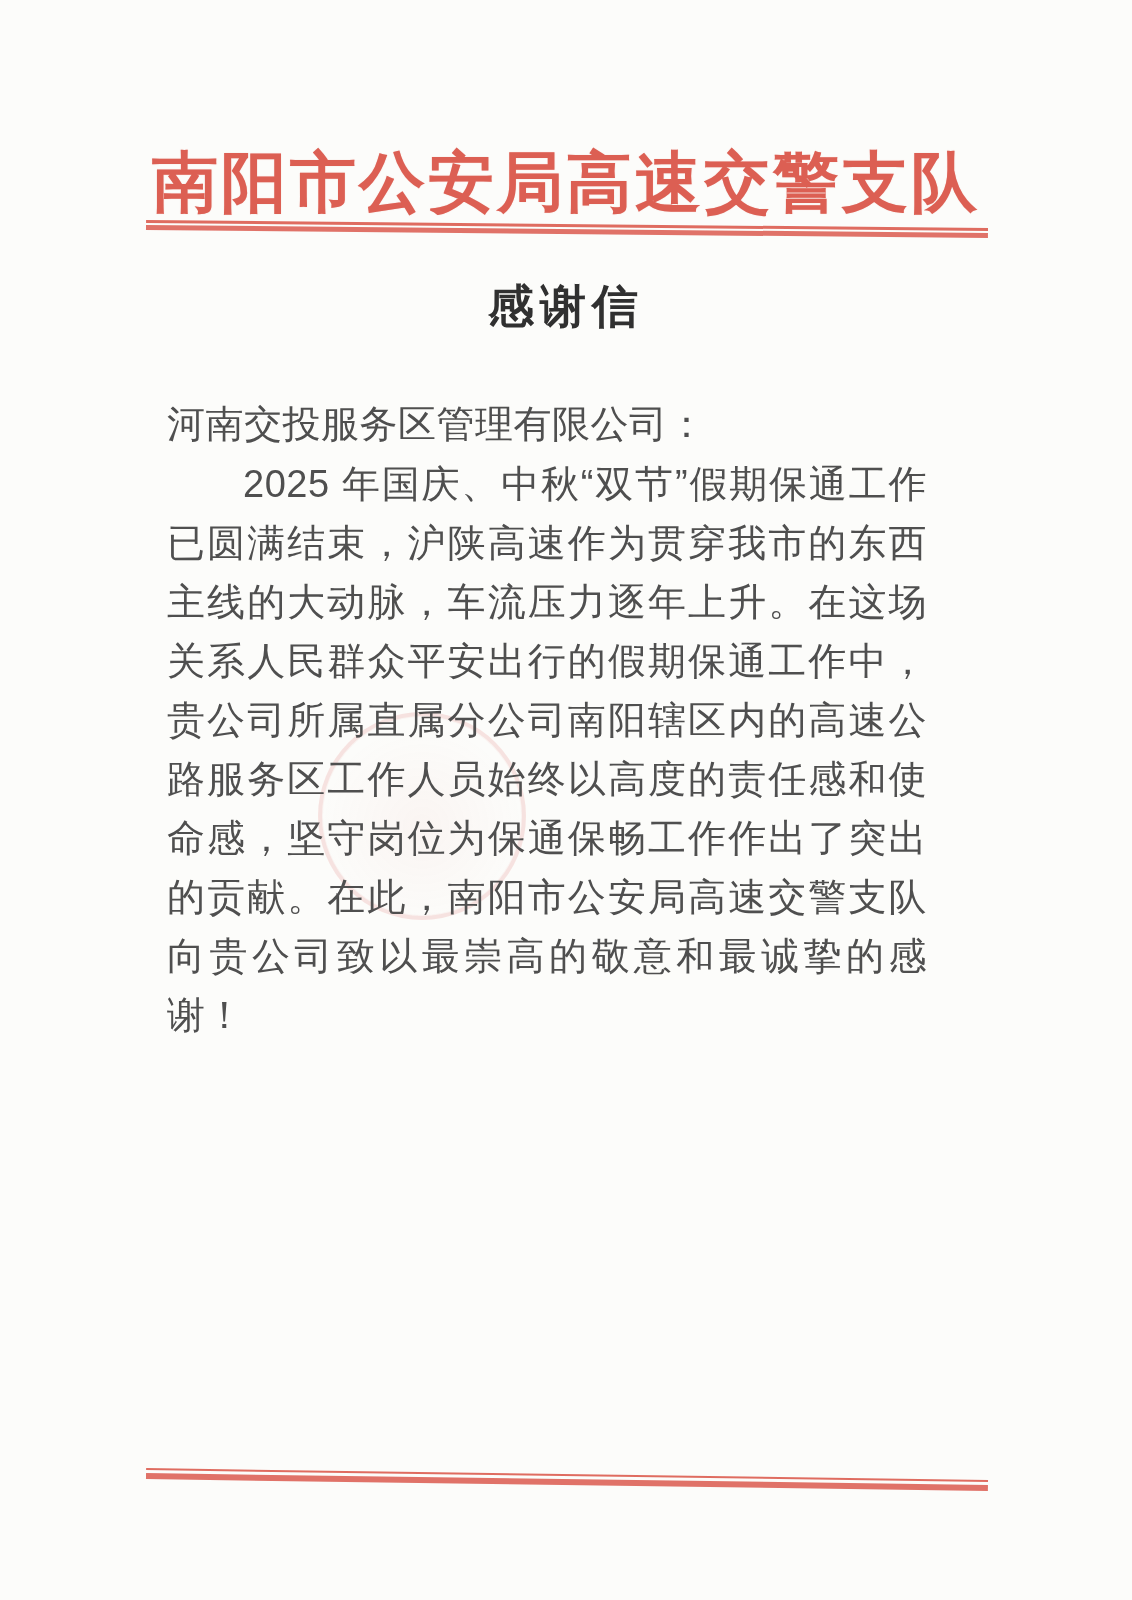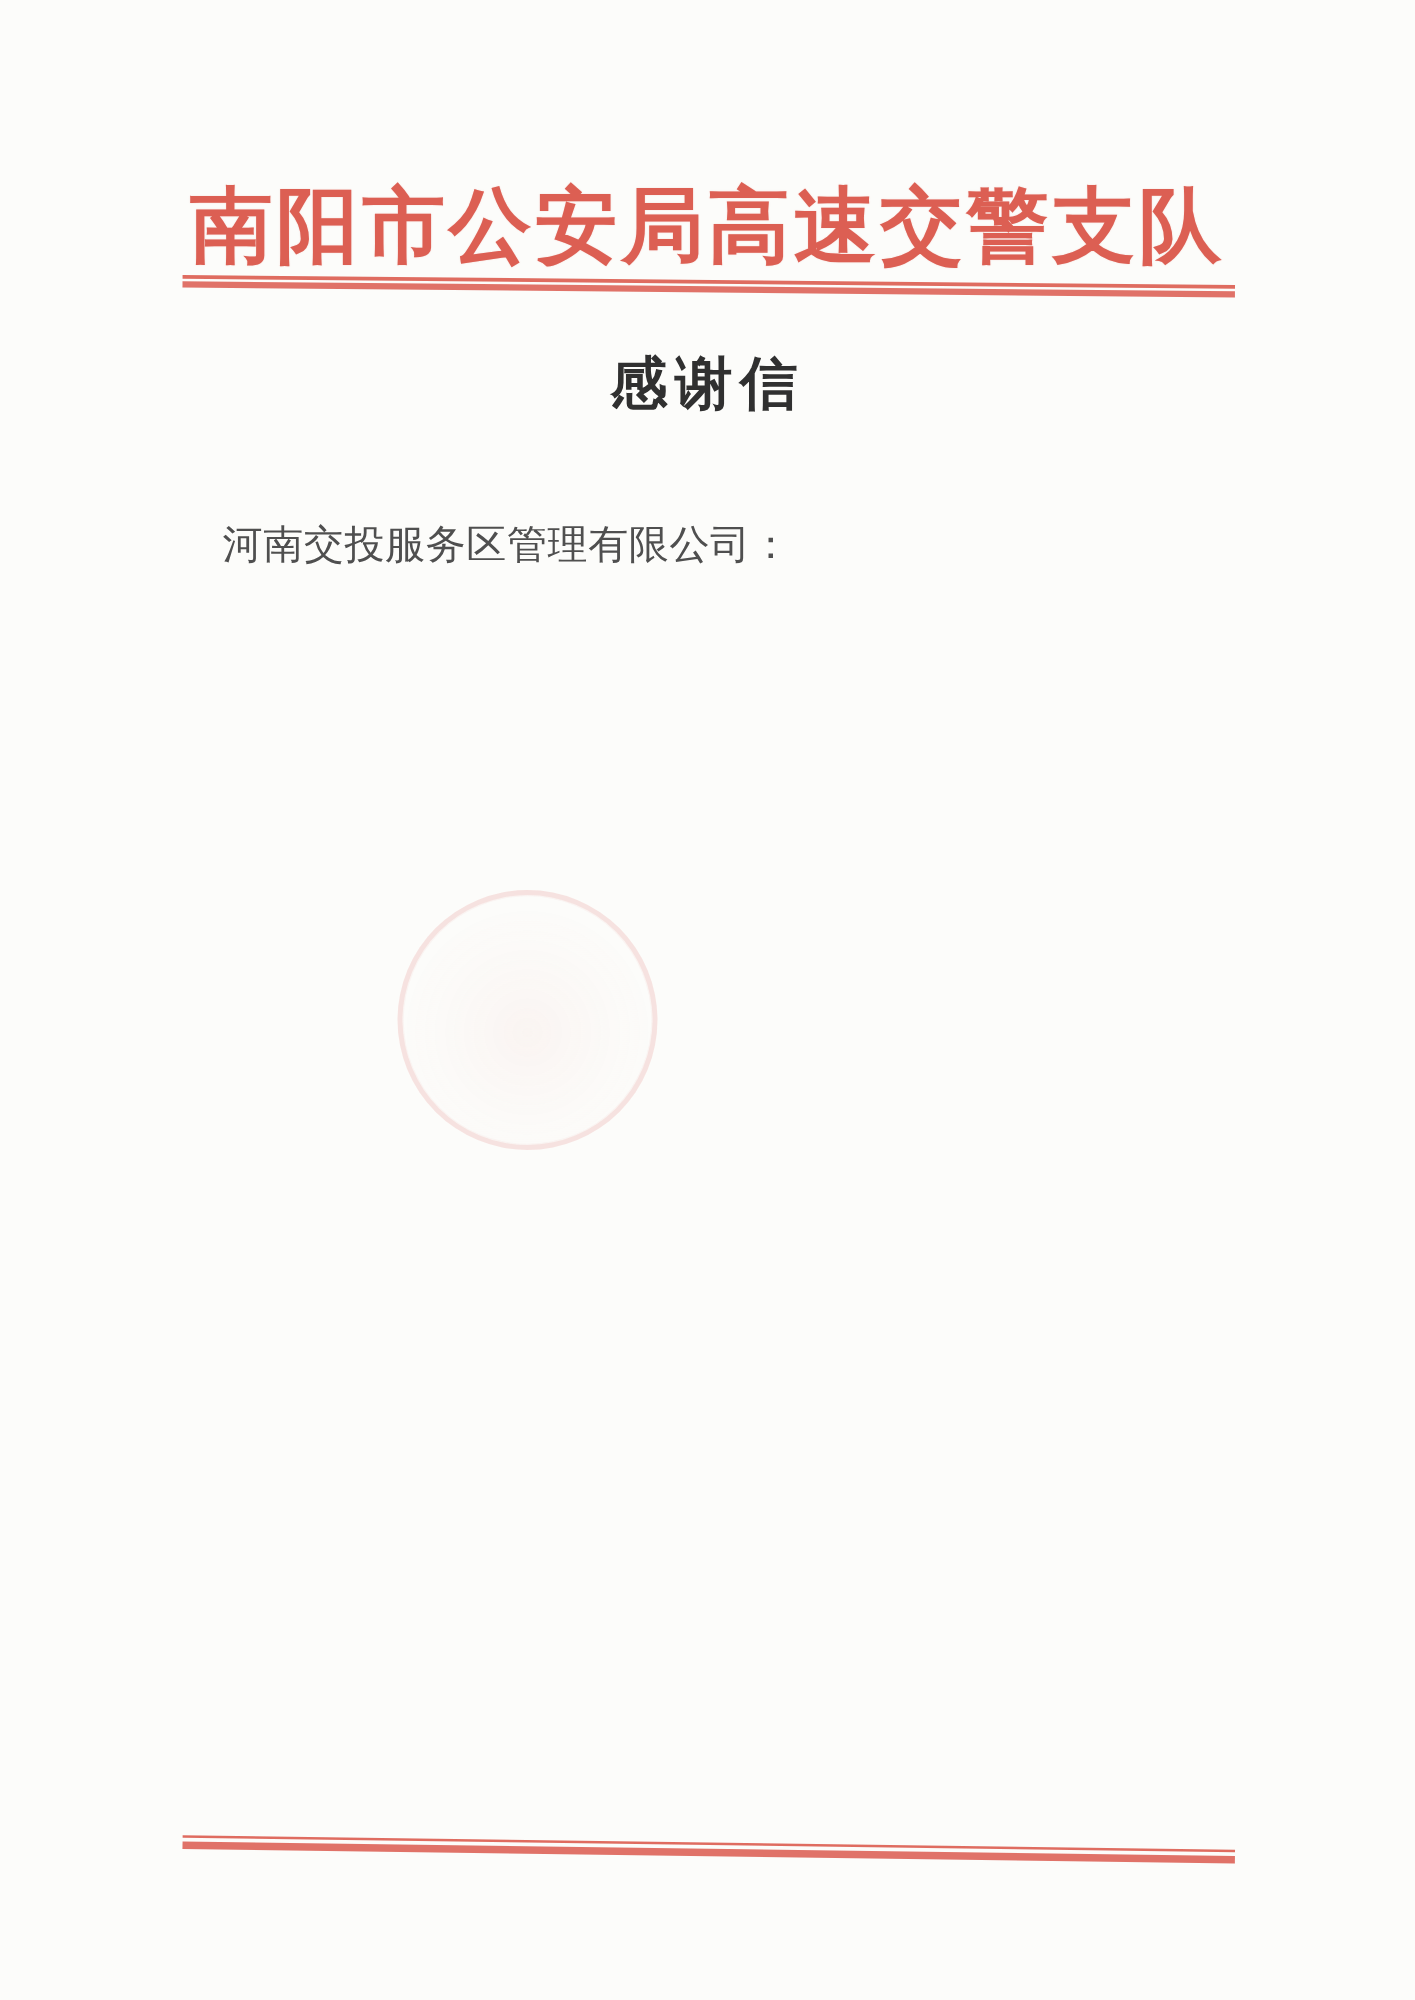--- a/index.html
+++ b/index.html
@@ -7,21 +7,21 @@
     --body-text:#4f4f4f;
     --title-text:#303030;
     --page-bg:#fcfcfa;
   }
   html,body{margin:0;padding:0;background:#ffffff;}
   .page{
     position:relative;
     width:1132px;height:1600px;
     background:var(--page-bg);
     overflow:hidden;
-    font-family:Liberation Serif, serif;
+    font-family:Liberation Sans, sans-serif;
   }
   .org-title{
     position:absolute;top:146px;left:0;width:100%;
     margin:0;text-align:center;
     font-size:66px;font-weight:700;line-height:1.1;
     color:var(--red);letter-spacing:3px;
     text-shadow:0 0 1px rgba(220,95,83,0.35);
   }
   .rule{position:absolute;left:146px;width:842px;}
   .header-rule{top:224px;transform:rotate(0.55deg);}
@@ -33,22 +33,22 @@
   .doc-title{
     position:absolute;top:276px;left:0;width:100%;
     margin:0;text-align:center;
     font-size:46px;font-weight:700;
     color:var(--title-text);letter-spacing:6px;
   }
   .letter-body{
     position:absolute;top:394px;left:166px;width:762px;
   }
   .letter-body p{
-    margin:12px;
-    font-size:32px;line-height:59px;
+    margin:1px;
+    font-size:38px;line-height:59px;
     color:var(--body-text);
     text-align:justify;
     letter-spacing:0.5px;
   }
   .para{text-indent:2em;}
   .seal-watermark{
     position:absolute;left:318px;top:712px;
     width:200px;height:200px;border-radius:50%;
     border:4px solid rgba(217,102,92,0.17);
     background:radial-gradient(circle at 50% 55%, rgba(220,110,100,0.05), rgba(220,110,100,0.0) 68%);
@@ -66,20 +66,21 @@
     <div class="rule-thin"></div>
     <div class="rule-thick"></div>
   </div>
 
   <h2 class="doc-title">感谢信</h2>
 
   <div class="seal-watermark"></div>
 
   <div class="letter-body">
     <p class="salutation">河南交投服务区管理有限公司：</p>
+    <p class="para">2025 年国庆、中秋“双节”假期保通工作已圆满结束，沪陕高速作为贯穿我市的东西主线的大动脉，车流压力逐年上升。在这场关系人民群众平安出行的假期保通工作中，贵公司所属直属分公司南阳辖区内的高速公路服务区工作人员始终以高度的责任感和使命感，坚守岗位为保通保畅工作作出了突出的贡献。在此，南阳市公安局高速交警支队向贵公司致以最崇高的敬意和最诚挚的感谢！</p>
   </div>
 
   <div class="rule footer-rule">
     <div class="rule-thin"></div>
     <div class="rule-thick"></div>
   </div>
 
 </div>
 
 </body></html>

